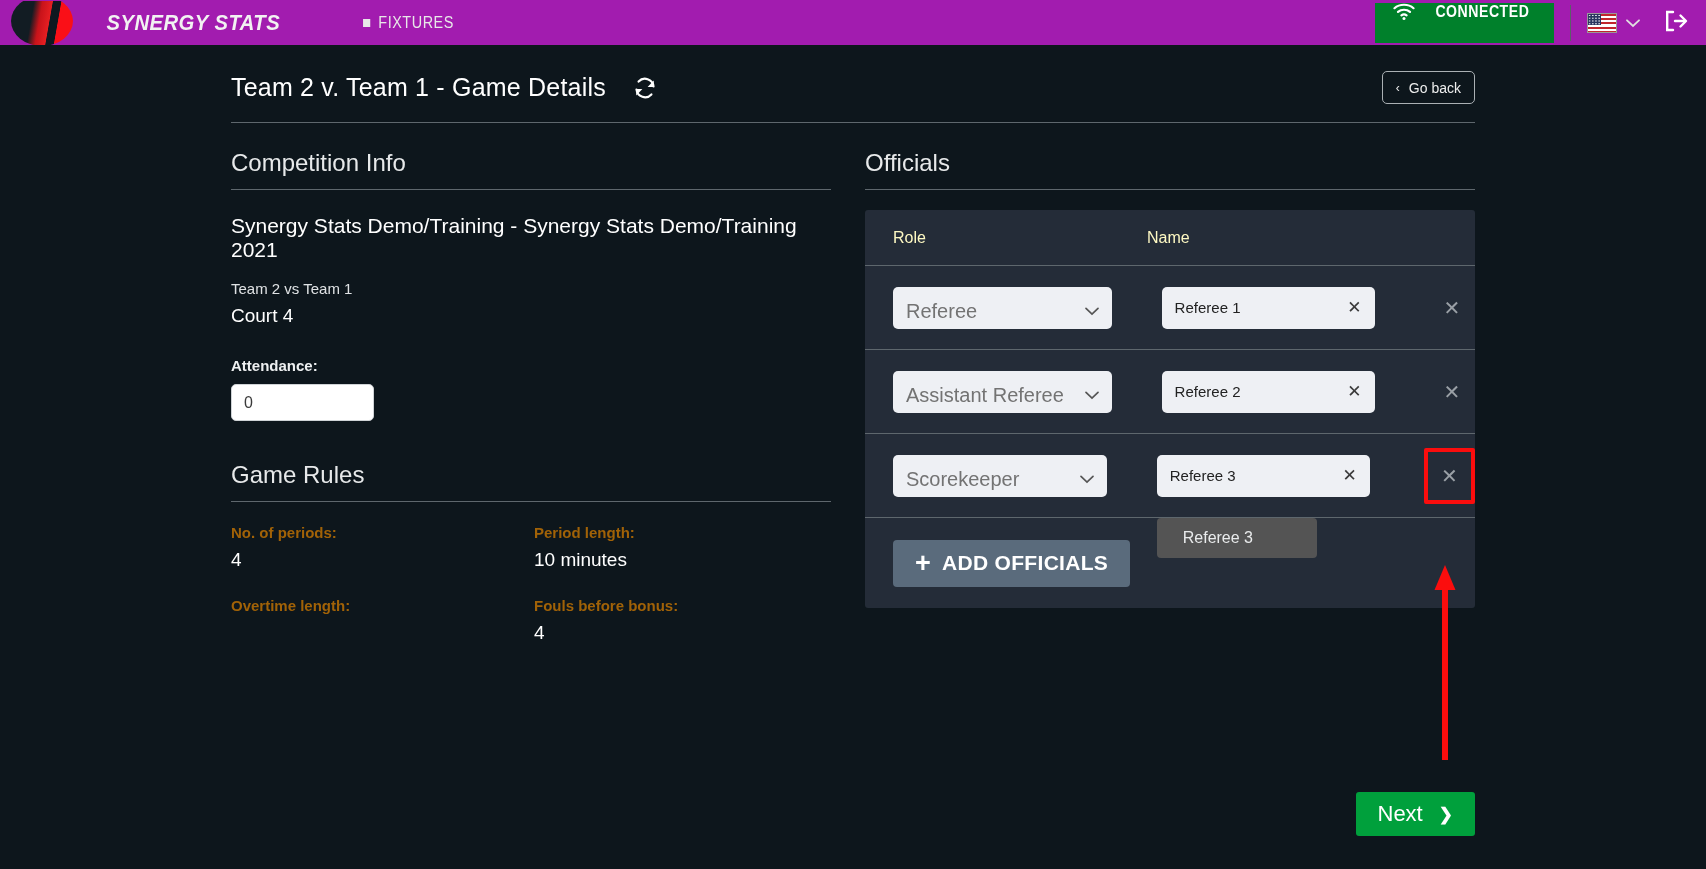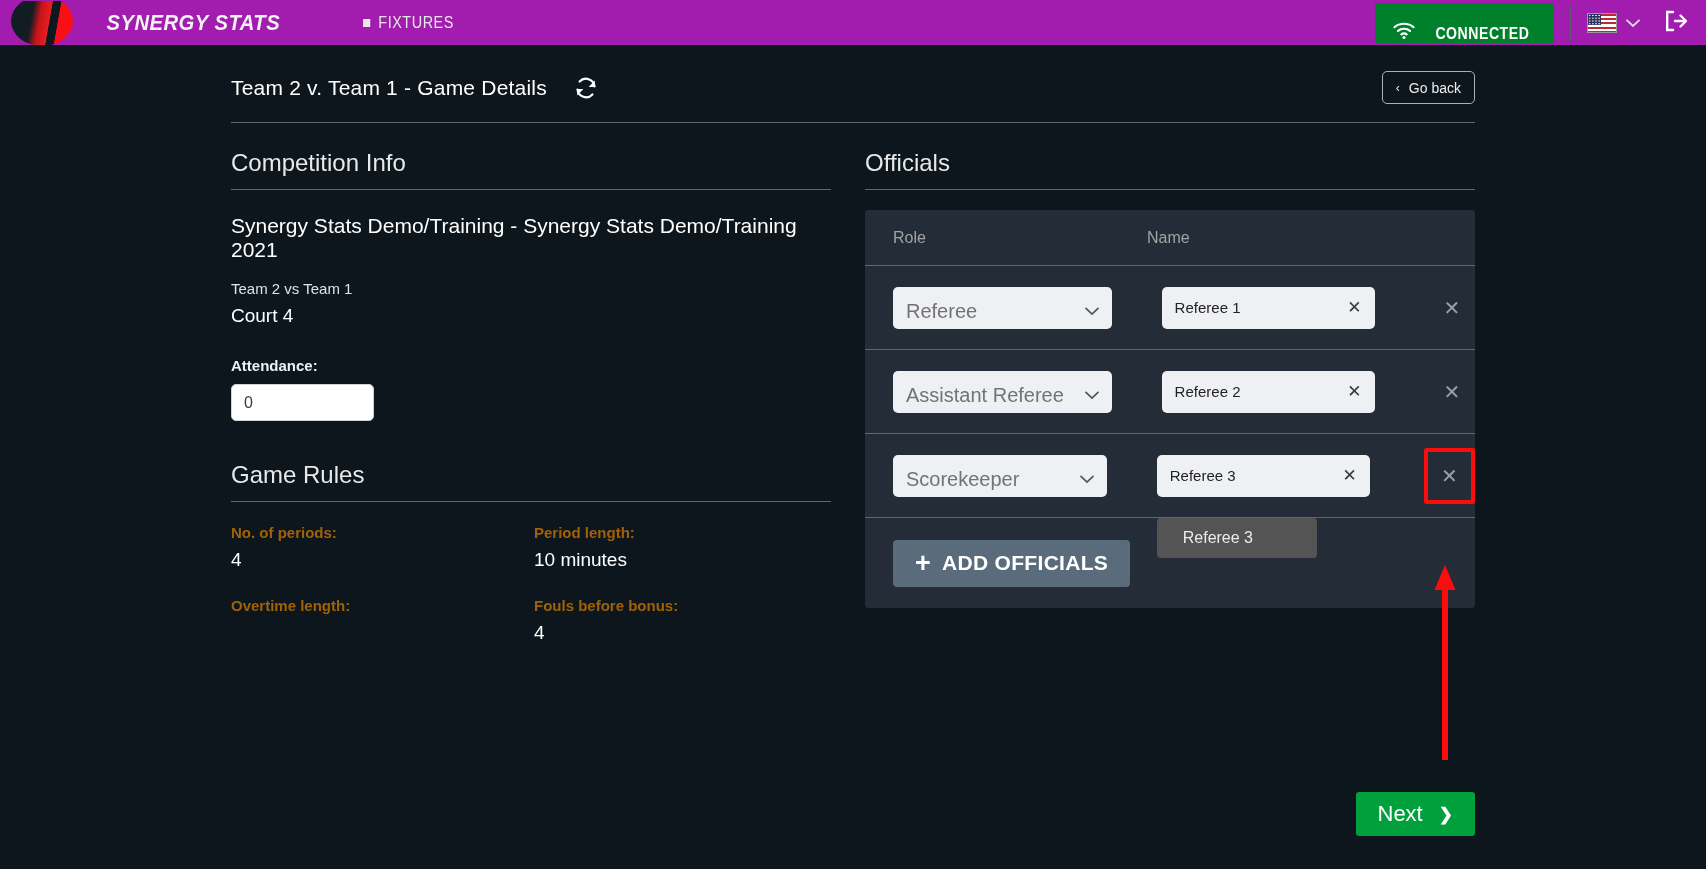--- a/index.html
+++ b/index.html
@@ -36,41 +36,41 @@
   .navlink {
     display:flex; align-items:center; gap:9px;
     margin-left: 70px;
     color: #e8e8e8; font-size: 16px; letter-spacing: 0.6px;
     transform: scaleX(0.9);
   }
   .navlink .sq { width: 8px; height: 8px; background:#e8e8e8; display:inline-block; }
   .nav-right { margin-left:auto; display:flex; align-items:center; height:45px; }
   .connected {
     background: #00802b; height: 40px; min-width: 172px;
-    display:flex; align-items:flex-end; justify-content:center; gap: 14px;
+    display:flex; align-items:flex-start; justify-content:center; gap: 14px;
     padding: 0 18px; color:#fff;
   }
   .connected .label { font-size:16px; font-weight:bold; letter-spacing:0.6px; transform: scaleX(0.88); }
   .divider-v { width:1px; height:36px; background:#5a6068; margin: 0 16px; }
   .flag { width: 30px; height: 20px; position: relative; overflow:hidden; border:1px solid #999; }
   .flag .stripes { position:absolute; inset:0;
     background: repeating-linear-gradient(#c1272d 0, #c1272d 2.1px, #fff 2.1px, #fff 4.2px); }
   .flag .canton { position:absolute; left:0; top:0; width:13px; height:11px; background:#2a3560;
     background-image: radial-gradient(#fff 0.7px, transparent 0.8px);
     background-size: 3.2px 2.8px; }
   .chev-down { margin-left:9px; color:#e0e0e0; font-size:14px; }
   .logout { margin:0 18px 0 24px; color:#fff; display:flex; align-items:center; }
 
   
   .page { padding: 0 0 0 0; position: relative; height: 824px; }
   .container { width: 1244px; margin: 0 auto; padding-top: 26px; }
 
   .title-row { display:flex; align-items:center; border-bottom:1px solid #5e676d;
     padding-bottom: 18px; }
-  .page-title { color:#fff; font-size: 21px; font-weight: 500; letter-spacing:0.2px; }
+  .page-title { color:#fff; font-size: 25px; font-weight: 500; letter-spacing:0.2px; }
   .refresh-icon { margin-left: 26px; color:#fff; display:flex; }
   .goback {
     margin-left:auto; border:1px solid #aab0b4; border-radius:5px; color:#eee;
     background: transparent; height: 33px; padding: 0 13px;
     display:flex; align-items:center; gap:9px; font-size:14px; cursor:pointer;
   }
   .goback .chev { font-size:12px; }
 
   .cols { display:flex; gap: 34px; margin-top: 26px; }
   .col-left { width: 610px; }
@@ -89,21 +89,21 @@
     padding: 0 12px; font-family:"Liberation Sans", sans-serif;
   }
   .rules-head { margin-top: 40px; }
   .rules-grid { display:grid; grid-template-columns: 303px 1fr; row-gap: 26px; margin-top: 22px; }
   .rules-grid .k { color:#a16207; font-size:15px; font-weight:bold; }
   .rules-grid .v { color:#fff; font-size:19px; margin-top:8px; }
 
   
   .tbl { margin-top: 20px; background:#242c38; border-radius: 3px; }
   .tbl-head { display:flex; height:56px; align-items:center; border-bottom:1px solid #5e676d; }
-  .th { color:#a3a3a3; font-size:16px; }
+  .th { color:#fef9c3; font-size:16px; }
   .th.role { width: 282px; padding-left: 28px; }
   .th.name { flex:1; }
   .trow { display:flex; align-items:center; height: 84px; border-bottom:1px solid #5e676d;
     padding-left: 28px; position:relative; }
   .sel {
     width: 232px; height: 42px; background:#eef0f4; border:none; border-radius:5px;
     color:#737373; font-size:20px; padding: 8px 34px 0 13px;
     display:flex; align-items:center; position:relative; cursor:pointer;
   }
   .sel .cd { position:absolute; right:13px; color:#555; font-size:13px; }

